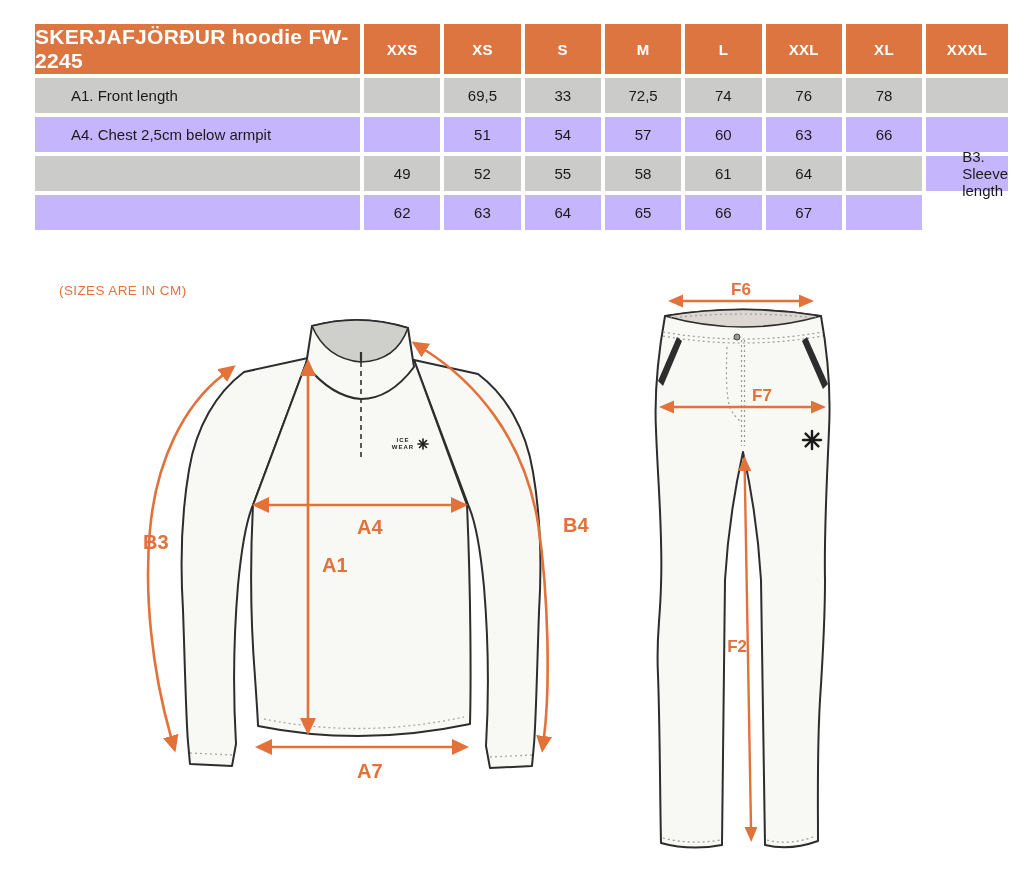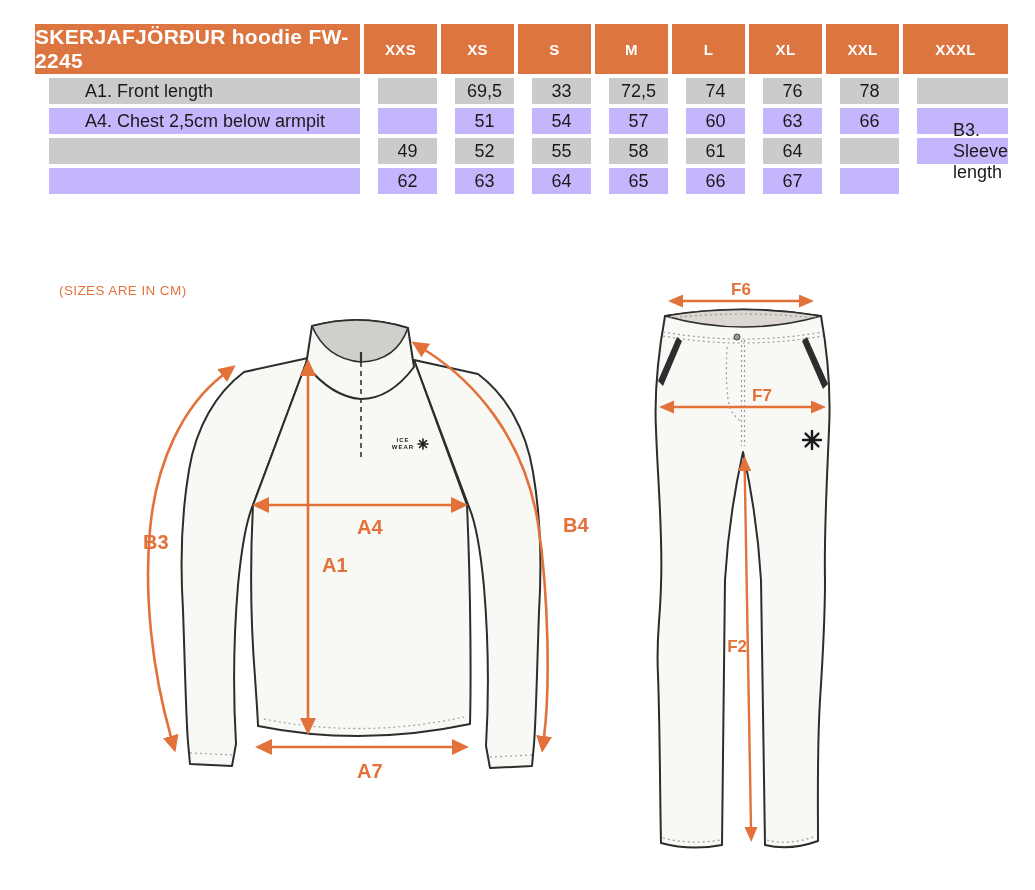--- a/index.html
+++ b/index.html
@@ -6,22 +6,22 @@
   *{box-sizing:border-box;}
   .canvas{position:relative;width:1035px;height:890px;background:#ffffff;
           font-family:"Liberation Sans",sans-serif;overflow:hidden;}
 
   
   .size-table{position:absolute;left:35px;top:24px;width:973px;
               display:grid;grid-template-columns:325px repeat(8,1fr);gap:4px;}
   .th{background:#DD7540;color:#fff;font-weight:bold;font-size:15px;
       height:50px;display:flex;align-items:center;justify-content:center;letter-spacing:.3px;}
   .th.first{justify-content:flex-start;font-size:21px;}
-  .td{height:26px;display:flex;align-items:center;justify-content:center;
-      font-size:18px;color:#1a1a1a;margin-left:14px;}
+  .td{height:35px;display:flex;align-items:center;justify-content:center;
+      font-size:15px;color:#1a1a1a;}
   .td.label{justify-content:flex-start;padding-left:36px;}
   .row-dark{background:#CBCBCA;}
   .row-light{background:#c4b5fd;}
 
   .note{position:absolute;left:59px;top:239px;color:#E07540;font-size:13.5px;letter-spacing:.4px;margin-top:44px;}
 
   .hoodie{position:absolute;left:140px;top:295px;}
   .pants{position:absolute;left:640px;top:280px;}
 
   svg text.meas{fill:#E2713A;font-size:20px;font-weight:bold;font-family:"Liberation Sans",sans-serif;}
@@ -34,22 +34,22 @@
 
 <div class="canvas">
 
   <div class="size-table">
     <div class="th first">SKERJAFJÖRÐUR hoodie FW-2245</div>
     <div class="th">XXS</div>
     <div class="th">XS</div>
     <div class="th">S</div>
     <div class="th">M</div>
     <div class="th">L</div>
+    <div class="th">XXL</div>
     <div class="th">XL</div>
-    <div class="th">XXL</div>
     <div class="th">XXXL</div>
 
     <div class="td label row-dark">A1. Front length</div>
     <div class="td row-dark"></div>
     <div class="td row-dark">69,5</div>
     <div class="td row-dark">33</div>
     <div class="td row-dark">72,5</div>
     <div class="td row-dark">74</div>
     <div class="td row-dark">76</div>
     <div class="td row-dark">78</div>

